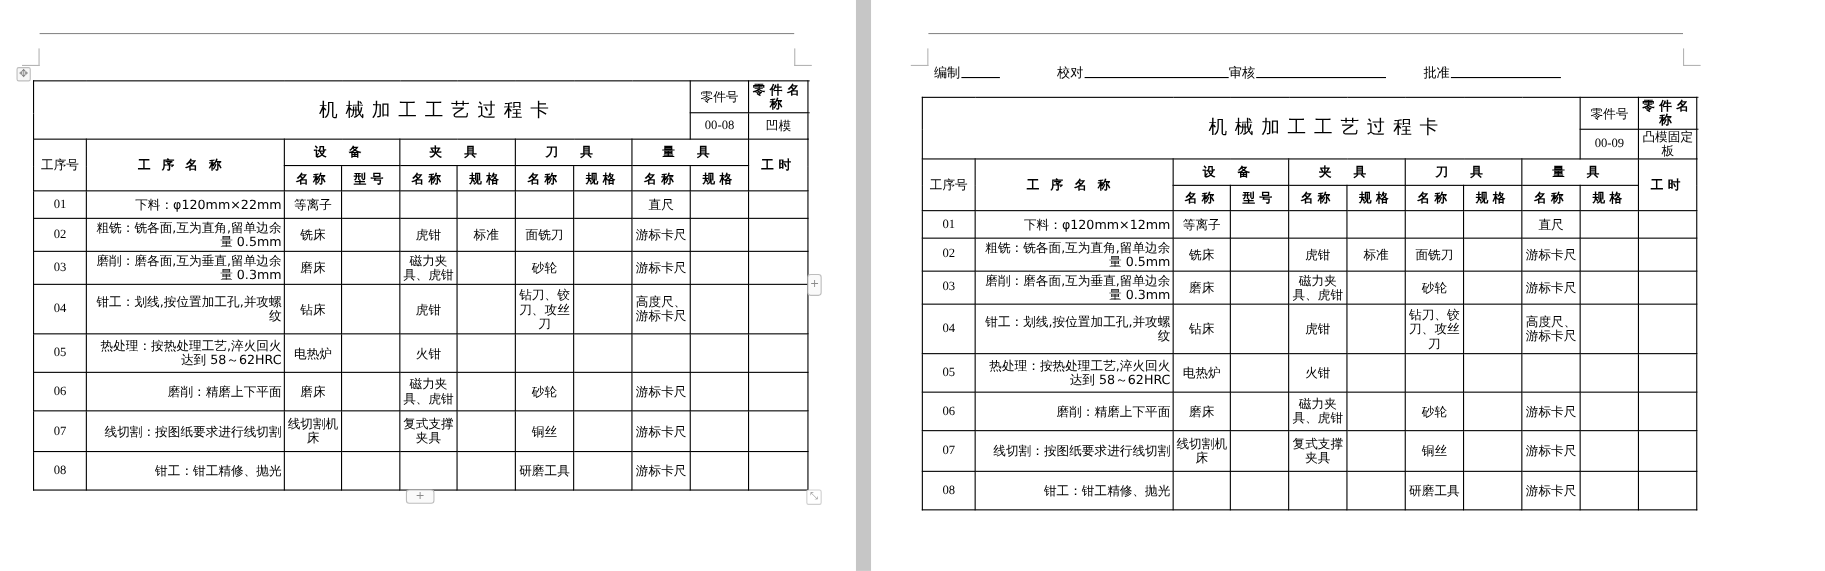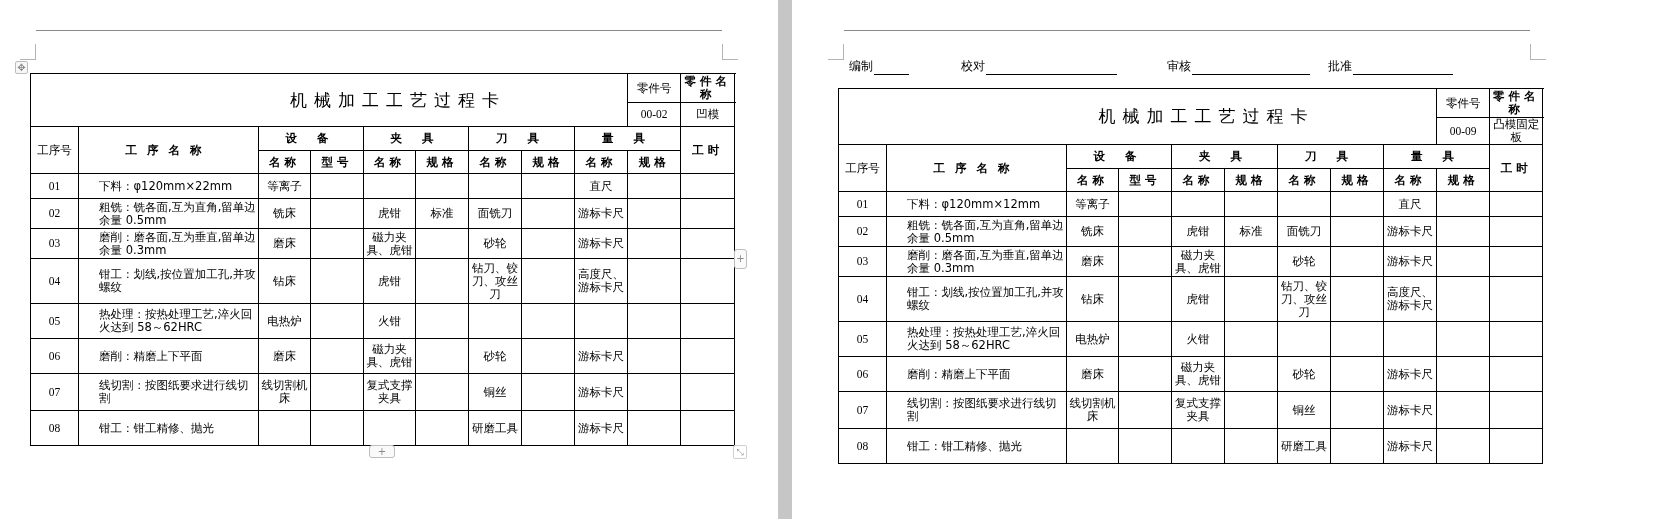--- a/index.html
+++ b/index.html
@@ -31,26 +31,26 @@
     position: absolute; border-collapse: collapse; table-layout: fixed;
     font-size: 11.5px; line-height: 13px;
   }
   table.card td {
     border: 1px solid #000; text-align: center; vertical-align: middle; padding: 0 2px;
     overflow: hidden; word-break: break-all;
   }
   table.card td.title {
     font-size: 17px; letter-spacing: 7px; font-weight: normal; padding-left: 140px;
   }
-  table.card td.desc { text-align: left; padding-left: 20px; }
+  table.card td.desc { text-align: right; padding-left: 4px; }
   table.card td.spaced { letter-spacing: 4px; font-weight: bold; }
   table.card td.num { font-family: "Liberation Serif", "DejaVu Serif", serif; font-size: 11.5px; }
 
   .sign-row { position: absolute; font-size: 12px; display: flex; align-items: flex-end; }
-  .sign-item { display: flex; align-items: flex-end; }
+  .sign-item { display: flex; }
   .sign-line { display: inline-block; border-bottom: 1px solid #000; height: 13px; margin-left: 1px; }
 </style>
 </head>
 <body>
 
 <div class="gutter"></div>
 
 <div class="page page-left">
   <div class="header-line" style="left:36px; top:30px; width:686px;"></div>
   <div class="corner-mark" style="left:20px; top:44px; border-width:0 1px 1px 0;"></div>
@@ -72,21 +72,21 @@
         <col style="width:53px">
         <col style="width:54px">
     </colgroup>
     <tbody>
         <tr style="height:29px">
       <td colspan="9" rowspan="2" class="title">机械加工工艺过程卡</td>
       <td>零件号</td>
       <td colspan="2" class="spaced">零件名称</td>
     </tr>
     <tr style="height:24px">
-      <td class="num">00-02</td>
+      <td class="num">00-08</td>
       <td colspan="2">凹模</td>
     </tr>
     <tr style="height:24px">
       <td rowspan="2">工序号</td>
       <td rowspan="2" class="spaced" style="letter-spacing:10px">工序名称</td>
       <td colspan="2" class="spaced" style="letter-spacing:8px">设 备</td>
       <td colspan="2" class="spaced" style="letter-spacing:8px">夹 具</td>
       <td colspan="2" class="spaced" style="letter-spacing:8px">刀 具</td>
       <td colspan="2" class="spaced" style="letter-spacing:8px">量 具</td>
       <td rowspan="2" class="spaced">工时</td>
@@ -220,25 +220,25 @@
 
   <div class="sign-row" style="left:57px; top:58px;">
     <div class="sign-item">
       <span>编制</span>
       <span class="sign-line" style="width:35px"></span>
     </div>
     <div class="sign-item" style="margin-left:52px">
       <span>校对</span>
       <span class="sign-line" style="width:131px"></span>
     </div>
-    <div class="sign-item" style="margin-left:50px">
+    <div class="sign-item" style="">
       <span>审核</span>
       <span class="sign-line" style="width:118px"></span>
     </div>
-    <div class="sign-item" style="margin-left:18px">
+    <div class="sign-item" style="margin-left:34px">
       <span>批准</span>
       <span class="sign-line" style="width:100px"></span>
     </div>
   </div>
 
   <table class="card" style="left:46px; top:88px; width:704px;">
     <colgroup>
       <col style="width:48px">
         <col style="width:180px">
         <col style="width:52px">

